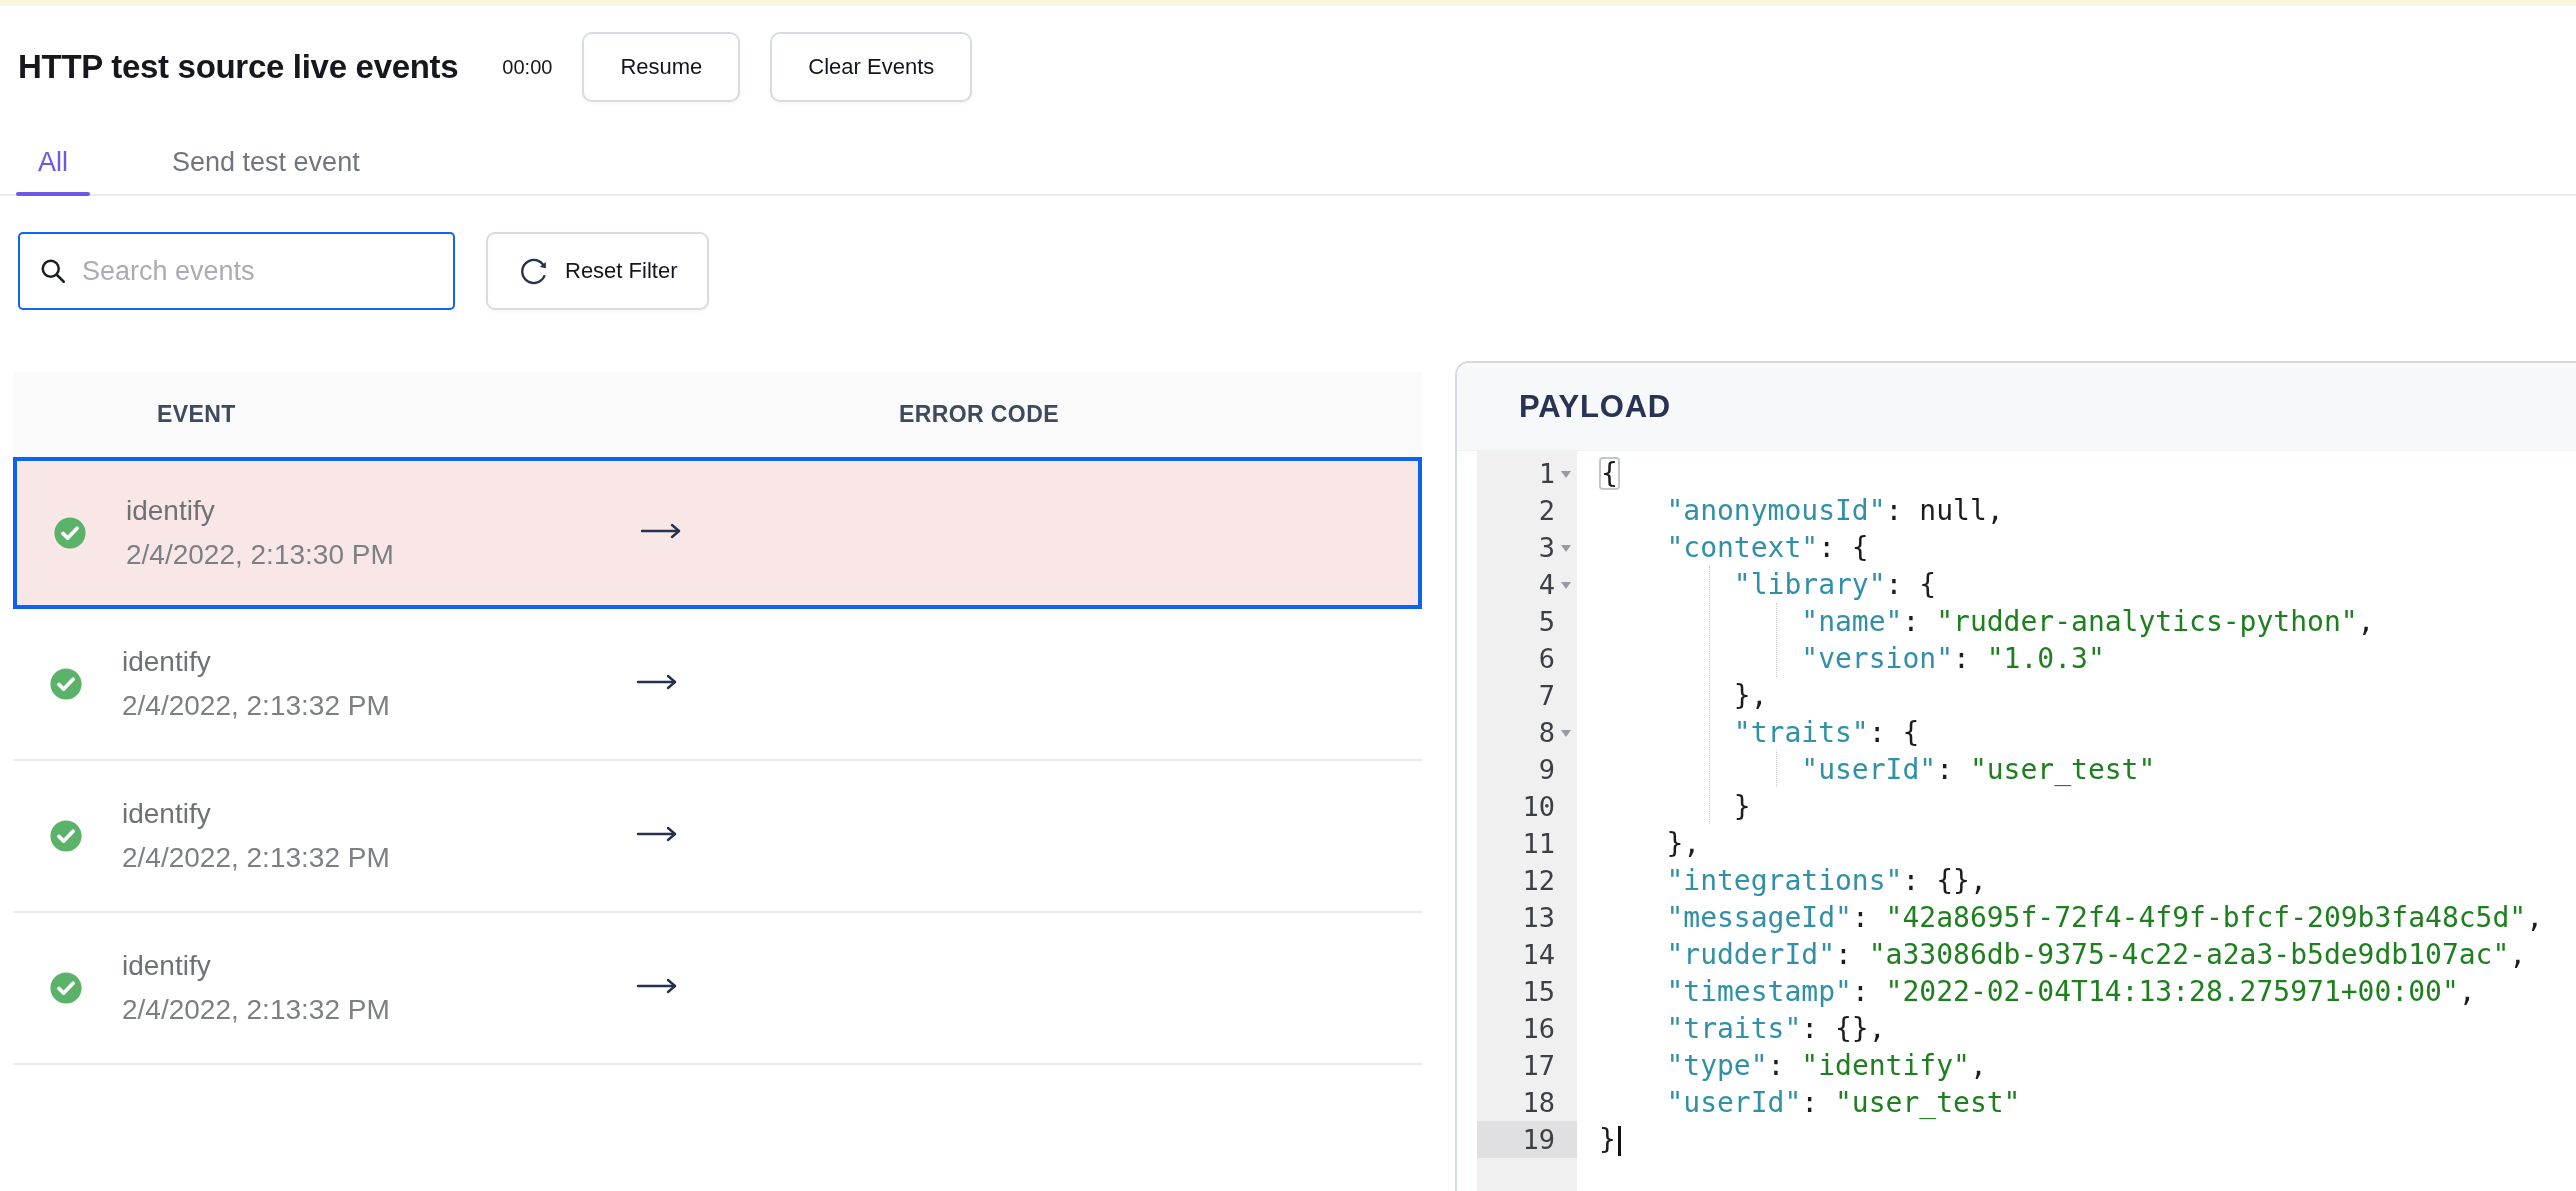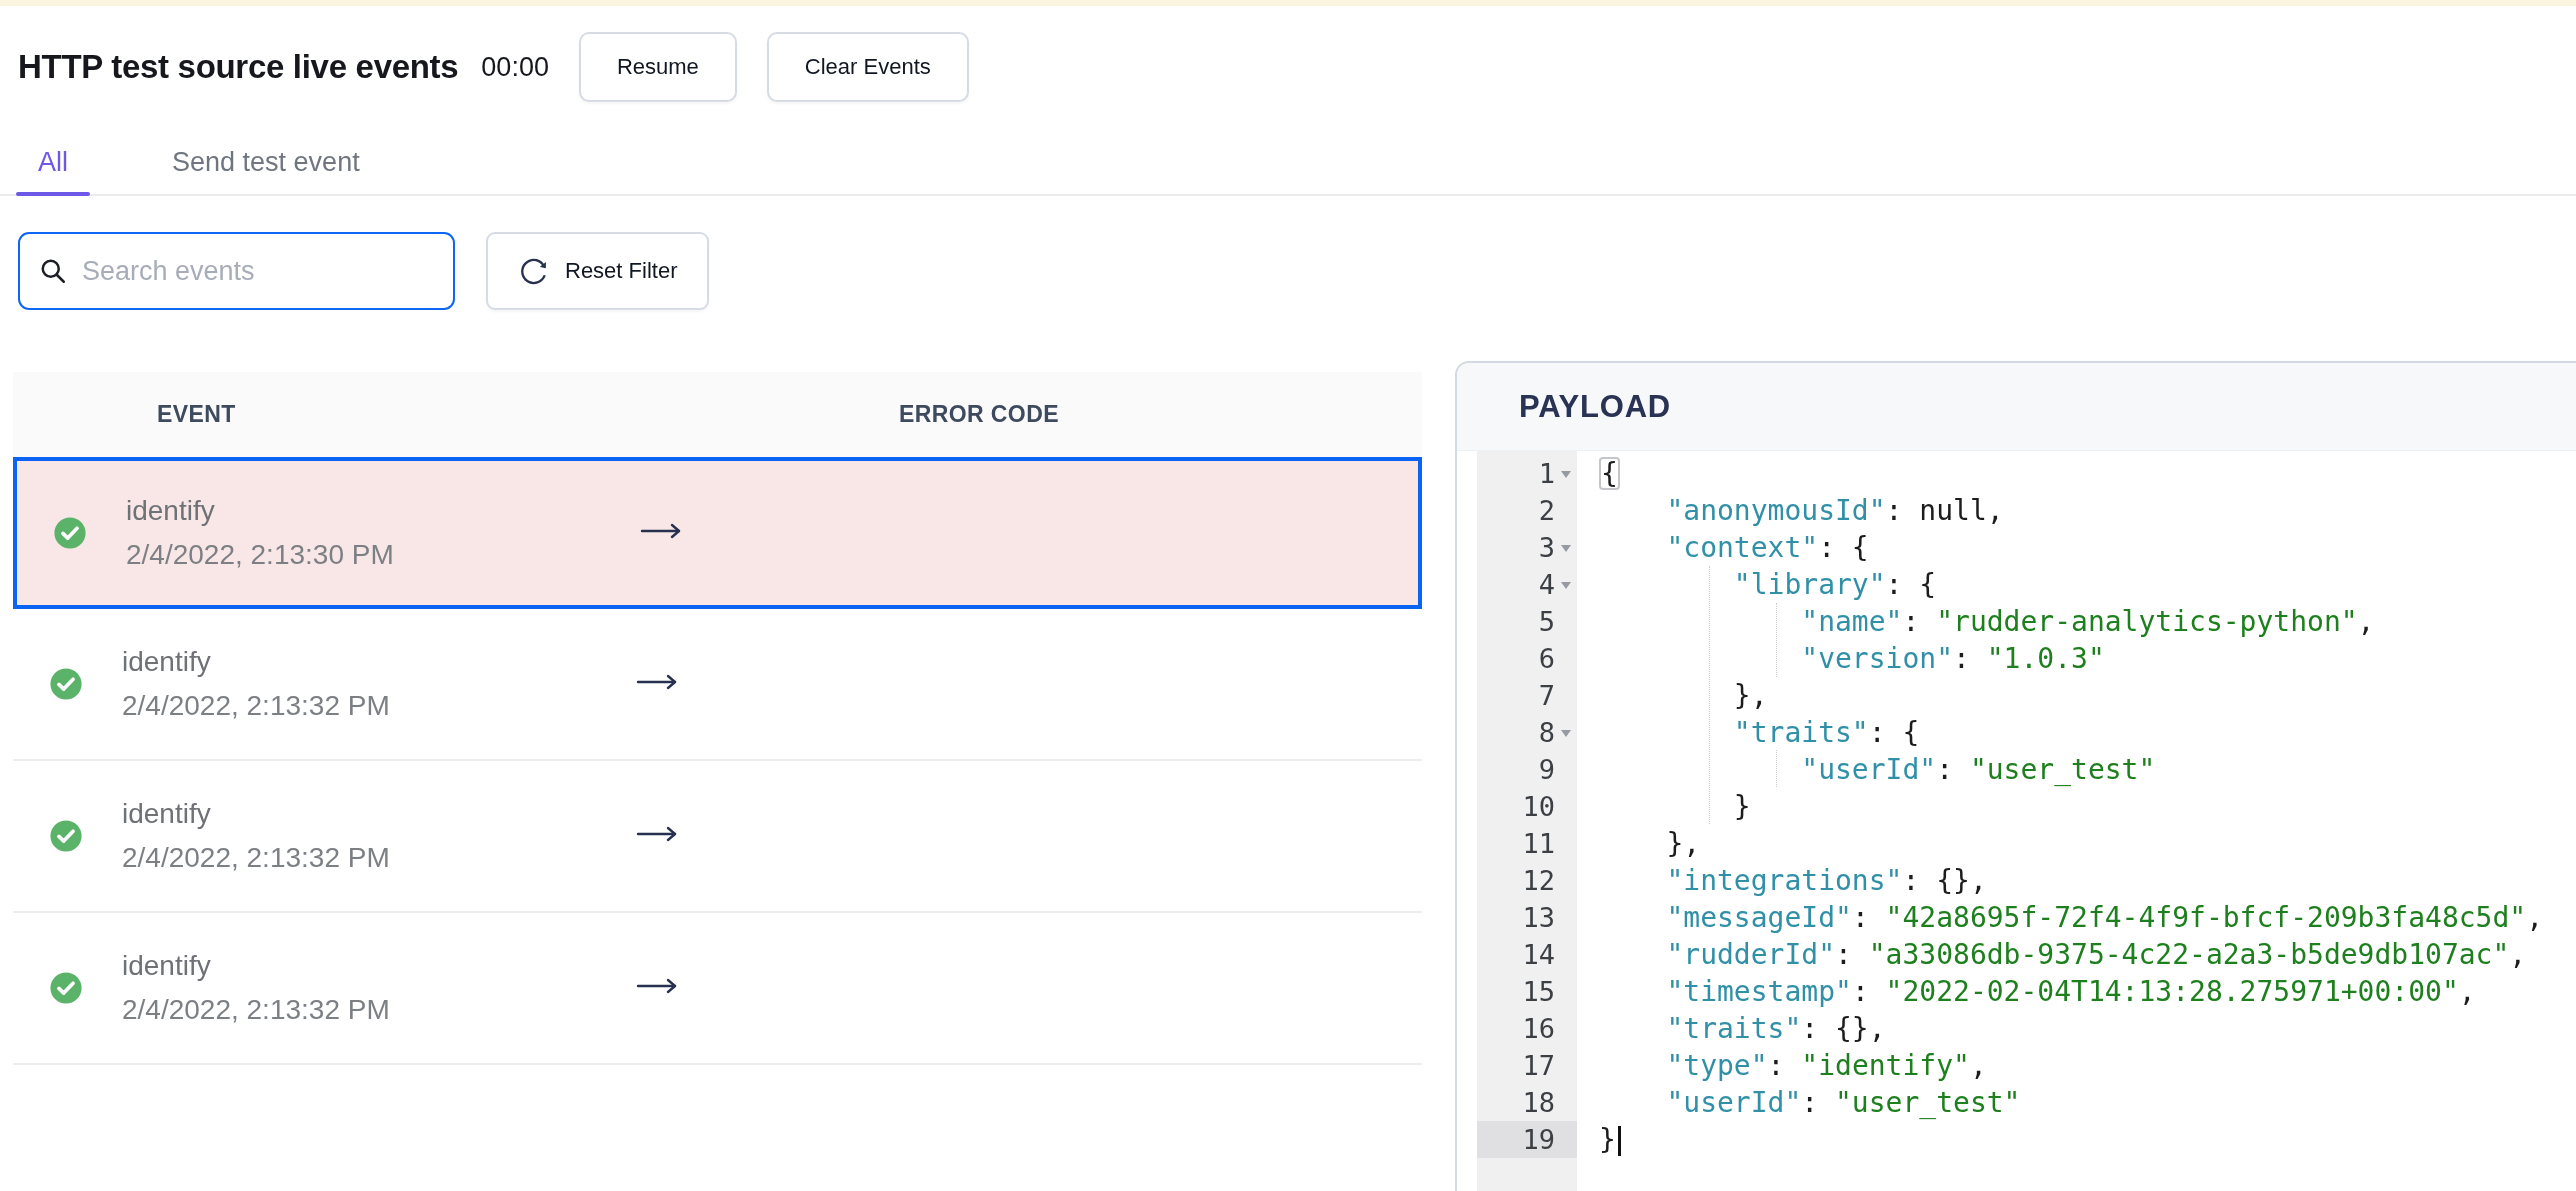--- a/index.html
+++ b/index.html
@@ -4,42 +4,42 @@
 <style>
   * { margin:0; padding:0; box-sizing:border-box; }
   html,body { width:2576px; height:1191px; overflow:hidden; background:#fff;
     font-family:"Liberation Sans", sans-serif; color:#16181d; }
 
   .top-strip { height:6px; width:100%; background:#fbf4df; }
 
   
   .header-row { display:flex; align-items:center; margin:26px 0 0 18px; height:70px; }
   .page-title { font-size:33px; font-weight:700; letter-spacing:-0.3px; color:#16181d; }
-  .timer { margin-left:23px; font-size:27px; color:#16181d; }
+  .timer { margin-left:44px; font-size:20px; color:#16181d; }
   .btn { display:flex; align-items:center; justify-content:center; height:70px;
     background:#fff; border:2px solid #d7dce4; border-radius:10px; font-size:22px;
     font-weight:500; color:#111722; padding:0 36px; cursor:pointer;
     box-shadow:0 2px 3px rgba(20,30,60,0.04); font-family:"Liberation Sans",sans-serif; }
   .btn-resume { margin-left:30px; }
   .btn-clear { margin-left:30px; }
 
   
   .tabs { display:flex; margin-top:28px; padding-left:16px; height:66px;
     border-bottom:2px solid #ebebeb; }
   .tab { position:relative; display:flex; align-items:center; padding:0 22px;
     font-size:27px; color:#6f7680; cursor:pointer; }
   .tab + .tab { margin-left:60px; }
   .tab.active { color:#6e58e8; }
   .tab.active::after { content:""; position:absolute; left:0; right:0; bottom:-2px;
     height:4px; background:#6e58e8; border-radius:2px; }
 
   
   .filter-row { display:flex; margin-top:36px; padding-left:18px; }
   .search-box { display:flex; align-items:center; width:437px; height:78px;
-    border:2.5px solid #0d66f4; border-radius:11px; padding:0 18px; background:#fff; }
+    border:2.5px solid #0d66f4; border-radius:5px; padding:0 18px; background:#fff; }
   .search-box svg { flex:none; margin-right:14px; }
   .search-box input { border:none; outline:none; width:100%; font-size:27px;
     color:#16181d; font-family:"Liberation Sans",sans-serif; background:transparent; }
   .search-box input::placeholder { color:#a7adb8; }
   .btn-reset { margin-left:31px; height:78px; border-radius:9px; padding:0 30px; }
   .btn-reset svg { margin-right:16px; }
 
   
   .content { position:relative; height:880px; }
 

